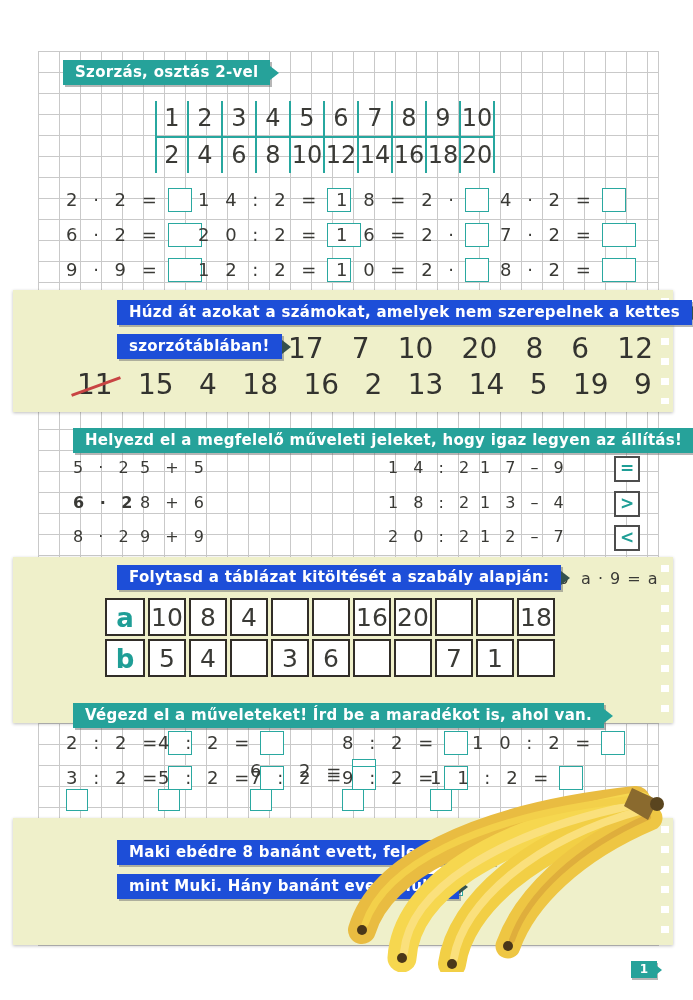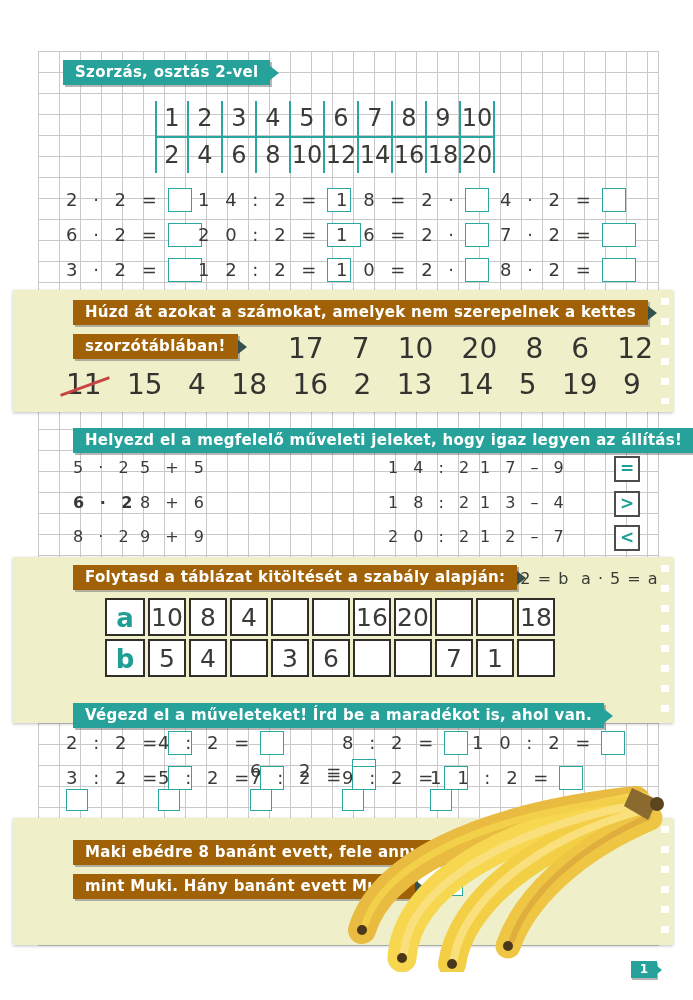--- a/index.html
+++ b/index.html
@@ -9,21 +9,21 @@
   .grid-paper{position:absolute;left:38px;top:51px;width:620px;height:894px;
     background-image:linear-gradient(#c9c9c9 1px,transparent 1px),
                      linear-gradient(90deg,#c9c9c9 1px,transparent 1px);
     background-size:21px 21px;border-right:1px solid #c9c9c9;border-bottom:1px solid #c9c9c9;}
   
   .banner{position:absolute;padding:3px 12px 4px 12px;color:#fff;font-weight:bold;
     font-size:15px;letter-spacing:.3px;white-space:nowrap;box-shadow:2px 2px 0 rgba(110,110,110,.5);z-index:5;}
   .banner::after{content:'';position:absolute;right:-9px;top:50%;transform:translateY(-50%);
     border-top:7px solid transparent;border-bottom:7px solid transparent;border-left:9px solid;}
   .banner.teal{background:#26a29a;}  .banner.teal::after{border-left-color:#26a29a;}
-  .banner.dark{background:#a16207;}  .banner.dark::after{border-left-color:#34514d;}
+  .banner.dark{background:#1d4ed8;margin-left:44px;}  .banner.dark::after{border-left-color:#34514d;}
   
   .strip{position:absolute;left:13px;width:660px;background:#eff0ca;
     box-shadow:0 1px 3px rgba(0,0,0,.25);z-index:3;}
   .perf{position:absolute;right:4px;top:8px;bottom:8px;width:8px;
     background:repeating-linear-gradient(#ffffff 0 7px,transparent 7px 20px);}
   
   .tt{position:absolute;left:155px;top:101px;width:340px;z-index:4;display:grid;
       grid-template-columns:repeat(10,1fr);}
   .tt-cell{height:35px;line-height:35px;text-align:center;font-size:24px;
       border-right:2.5px solid #27a79f;}
@@ -95,39 +95,39 @@
   </div>
 
   <div class="ex" style="left:66px;top:188px;"><span class="expr">2 · 2 =</span><span class="abox"></span></div>
   <div class="ex" style="left:198px;top:188px;"><span class="expr">1 4 : 2 =</span><span class="abox"></span></div>
   <div class="ex" style="left:336px;top:188px;"><span class="expr">1 8 = 2 ·</span><span class="abox"></span></div>
   <div class="ex" style="left:500px;top:188px;"><span class="expr">4 · 2 =</span><span class="abox"></span></div>
   <div class="ex" style="left:66px;top:223px;"><span class="expr">6 · 2 =</span><span class="abox" style="width:32px"></span></div>
   <div class="ex" style="left:198px;top:223px;"><span class="expr">2 0 : 2 =</span><span class="abox" style="width:32px"></span></div>
   <div class="ex" style="left:336px;top:223px;"><span class="expr">1 6 = 2 ·</span><span class="abox"></span></div>
   <div class="ex" style="left:500px;top:223px;"><span class="expr">7 · 2 =</span><span class="abox" style="width:32px"></span></div>
-  <div class="ex" style="left:66px;top:258px;"><span class="expr">3 · 2 =</span><span class="abox" style="width:32px"></span></div>
+  <div class="ex" style="left:66px;top:258px;"><span class="expr">9 · 9 =</span><span class="abox" style="width:32px"></span></div>
   <div class="ex" style="left:198px;top:258px;"><span class="expr">1 2 : 2 =</span><span class="abox"></span></div>
   <div class="ex" style="left:336px;top:258px;"><span class="expr">1 0 = 2 ·</span><span class="abox"></span></div>
   <div class="ex" style="left:500px;top:258px;"><span class="expr">8 · 2 =</span><span class="abox" style="width:32px"></span></div>
 
   <div class="strip" style="top:290px;height:122px;">
     <div class="perf"></div>
     <div class="banner dark" style="left:60px;top:10px;">Húzd át azokat a számokat, amelyek nem szerepelnek a kettes</div>
     <div class="banner dark" style="left:60px;top:44px;">szorzótáblában!</div>
     <div class="numrow" style="left:275px;top:42px;width:365px;">
       <span>17</span>
       <span>7</span>
       <span>10</span>
       <span>20</span>
       <span>8</span>
       <span>6</span>
       <span>12</span>
     </div>
-    <div class="numrow" style="left:53px;top:78px;width:575px;">
+    <div class="numrow" style="left:64px;top:78px;width:575px;">
       <span class="crossed">11</span>
       <span>15</span>
       <span>4</span>
       <span>18</span>
       <span>16</span>
       <span>2</span>
       <span>13</span>
       <span>14</span>
       <span>5</span>
       <span>19</span>
@@ -149,21 +149,21 @@
   <div class="cmp" style="left:73px;top:527px;">8 · 2</div>
   <div class="cmp" style="left:140px;top:527px;">9 + 9</div>
   <div class="cmp" style="left:388px;top:527px;">2 0 : 2</div>
   <div class="cmp" style="left:480px;top:527px;">1 2 – 7</div>
   <div class="signbox" style="left:614px;top:525px;">&lt;</div>
 
   <div class="strip" style="top:557px;height:166px;">
     <div class="perf"></div>
     <div class="banner dark" style="left:60px;top:8px;">Folytasd a táblázat kitöltését a szabály alapján:</div>
     <div class="rules" style="left:478px;">a : 2 = b</div>
-    <div class="rules" style="left:568px;">a · 5 = a</div>
+    <div class="rules" style="left:568px;">a · 9 = a</div>
     <div class="rule-tbl">
       <div class="rt-cell rt-lbl">a</div>
       <div class="rt-cell">10</div>
       <div class="rt-cell">8</div>
       <div class="rt-cell">4</div>
       <div class="rt-cell"></div>
       <div class="rt-cell"></div>
       <div class="rt-cell">16</div>
       <div class="rt-cell">20</div>
       <div class="rt-cell"></div>

